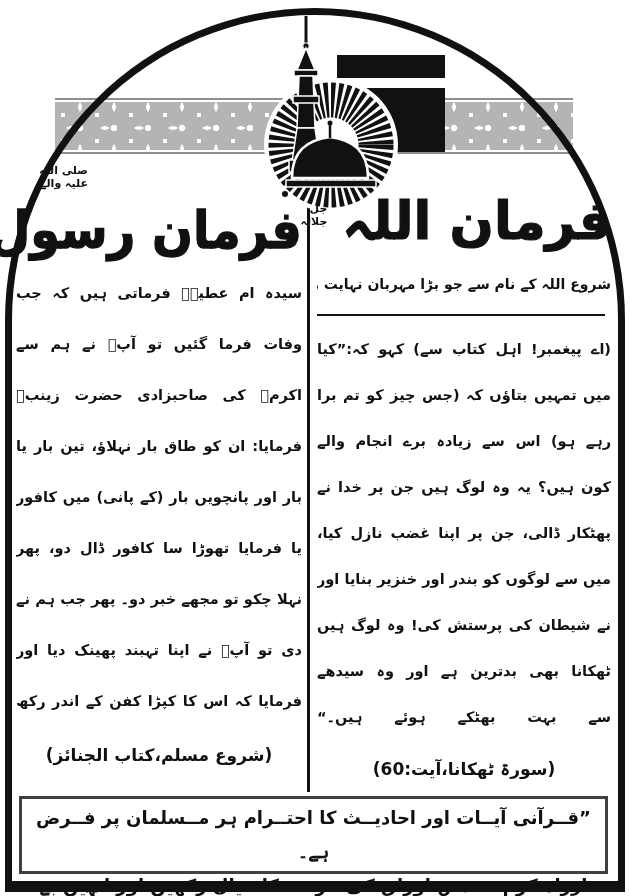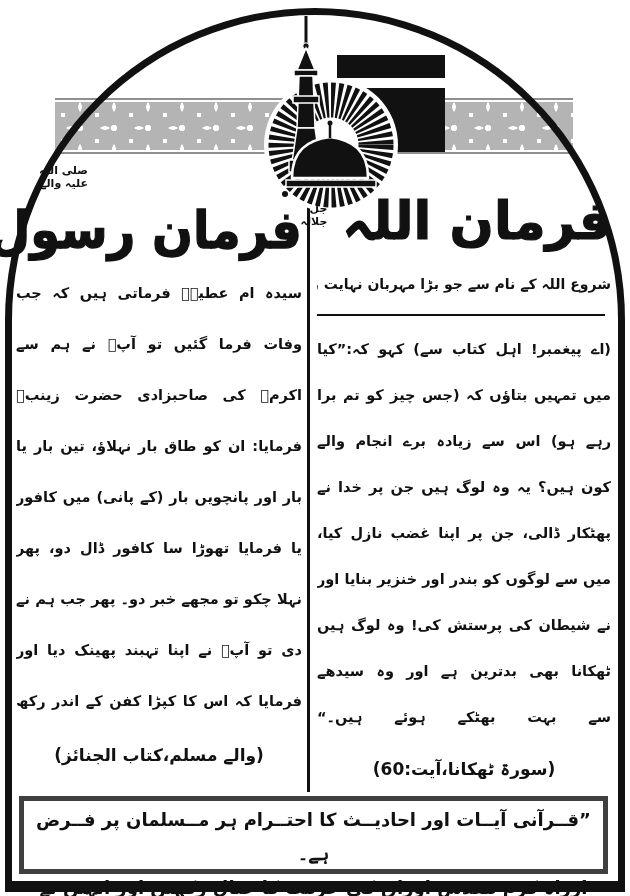--- a/index.html
+++ b/index.html
@@ -72,21 +72,21 @@
   .col-lines.left  .tline{ height:51px; line-height:51px; max-height:51px; }
   .ref{
     position:absolute; z-index:2; direction:rtl; text-align:center;
     font-size:17px; font-weight:bold; line-height:34px;
   }
   .ref-right{ left:317px; top:752px; width:294px; }
   .ref-left{ left:16px; top:738px; width:286px; }
   
   .note{
     position:absolute; left:19px; top:796px; width:589px; height:78px; z-index:2;
-    box-sizing:border-box; border:5px solid #404040; padding-top:2px;
+    box-sizing:border-box; border:3px solid #404040; padding-top:2px;
     direction:rtl; text-align:center; font-size:18px; line-height:34px; font-weight:bold;
   }
 </style>
 </head>
 <body>
 
 <div class="page">
 
   <div class="band"></div>
 
@@ -154,21 +154,21 @@
     <div class="tline">سیدہ ام عطیہؓ فرماتی ہیں کہ جب رسول</div>
     <div class="tline">وفات فرما گئیں تو آپؐ نے ہم سے</div>
     <div class="tline">اکرمؐ کی صاحبزادی حضرت زینبؓ</div>
     <div class="tline">فرمایا: ان کو طاق بار نہلاؤ، تین بار یا پانچ</div>
     <div class="tline">بار اور پانچویں بار (کے پانی) میں کافور</div>
     <div class="tline">یا فرمایا تھوڑا سا کافور ڈال دو، پھر جب</div>
     <div class="tline">نہلا چکو تو مجھے خبر دو۔ پھر جب ہم نے خبر</div>
     <div class="tline">دی تو آپؐ نے اپنا تہبند پھینک دیا اور</div>
     <div class="tline">فرمایا کہ اس کا کپڑا کفن کے اندر رکھ دو۔</div>
   </div>
-  <div class="ref ref-left">(والے مسلم،کتاب الجنائز)</div>
+  <div class="ref ref-left">(شروع مسلم،کتاب الجنائز)</div>
 
   <div class="note">
     <div>”قــرآنی آیــات اور احادیــث کا احتــرام ہر مــسلمان پر فــرض ہے۔</div>
     <div>ازراہ کرم مقدس اوراق کی حرمت کا خیال رکھیں اور انہیں بے ادبی سے بچائیں۔“</div>
   </div>
 
   <div class="arch"></div>
 </div>
 
 </body></html>

